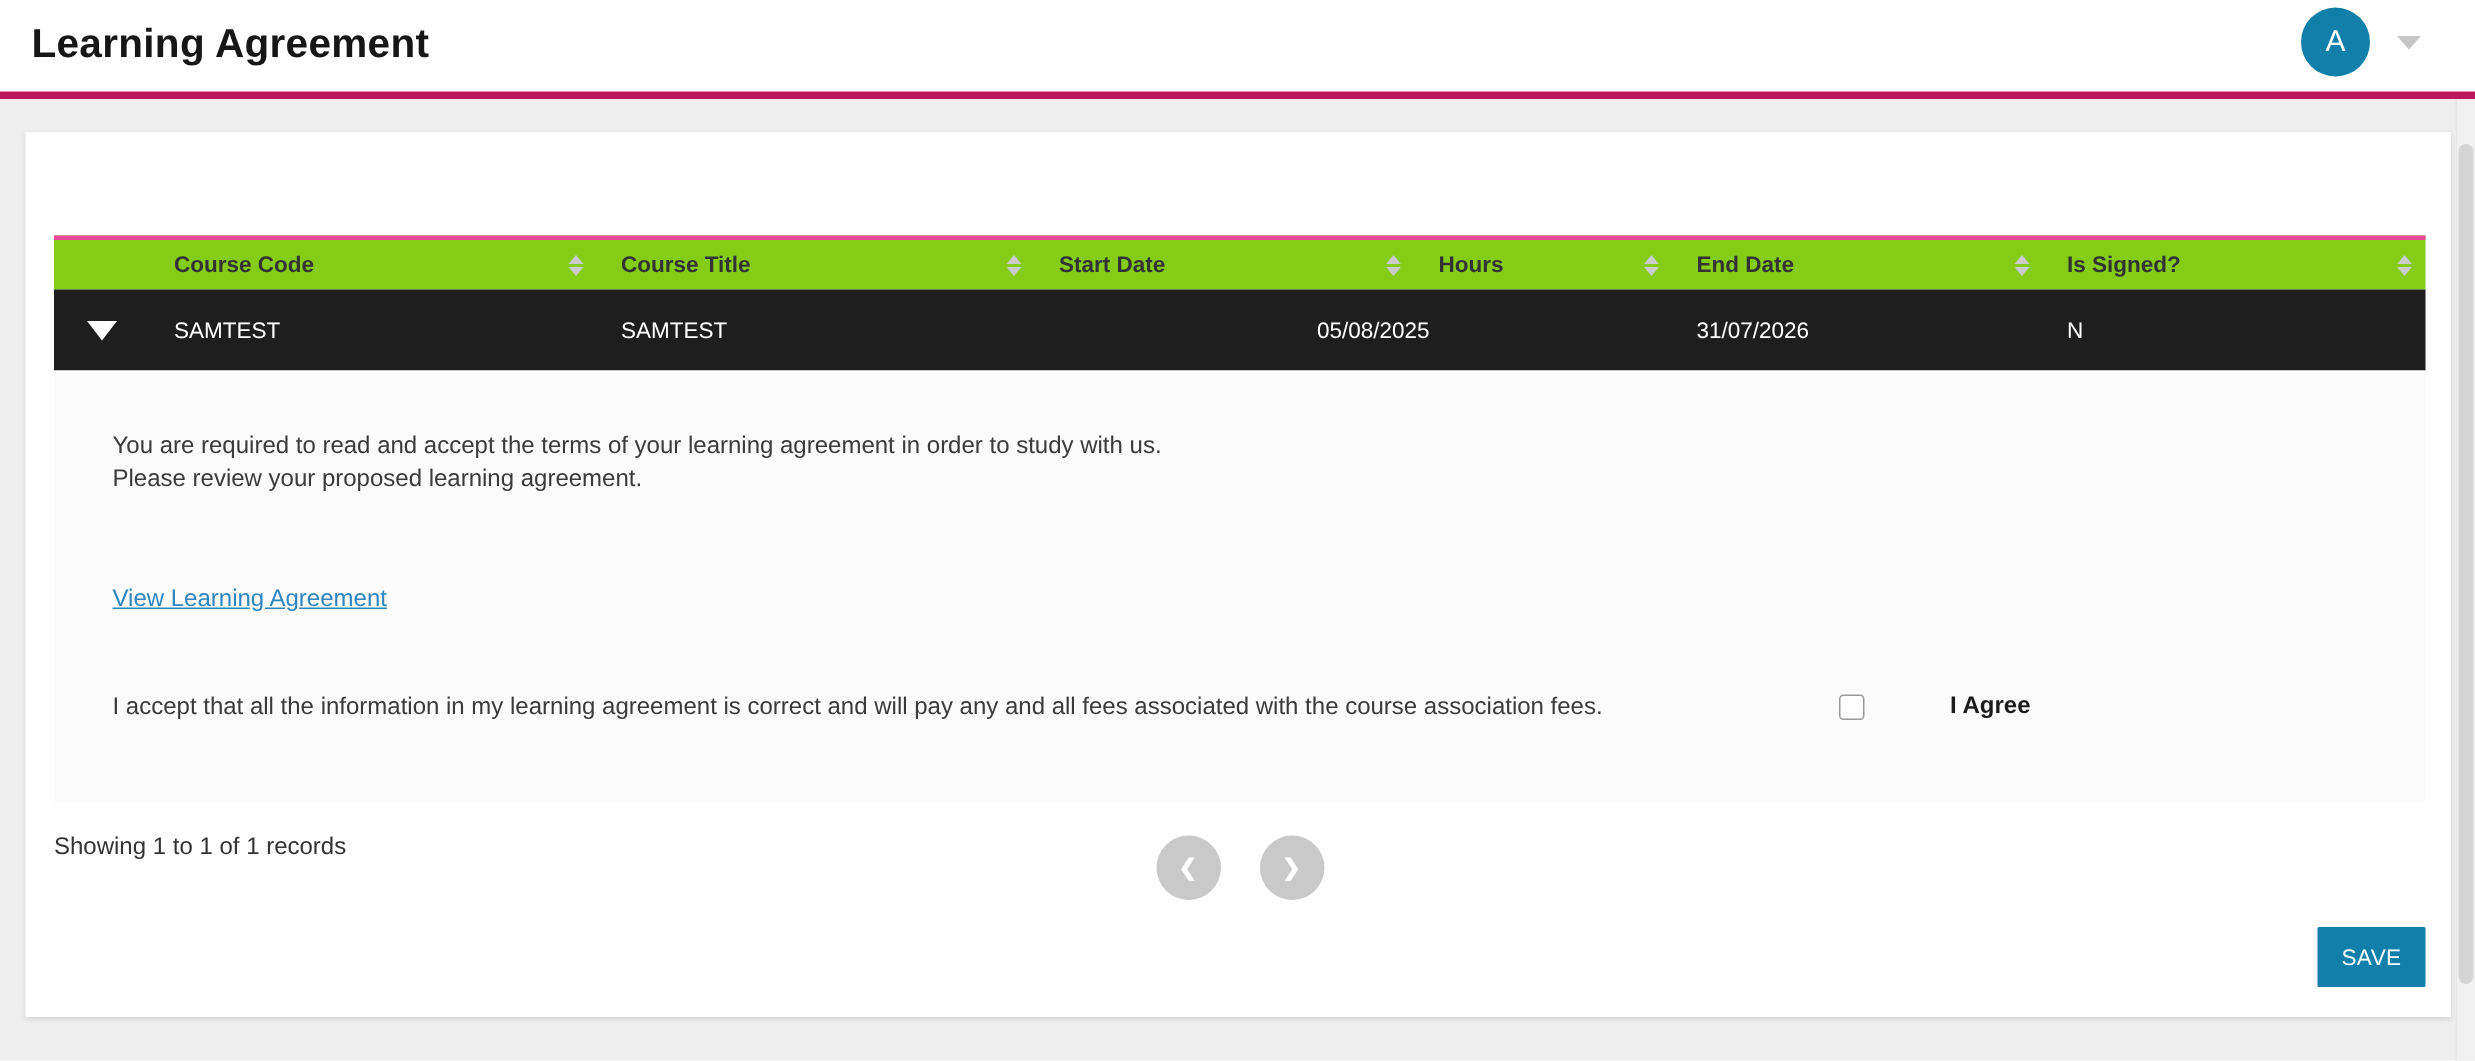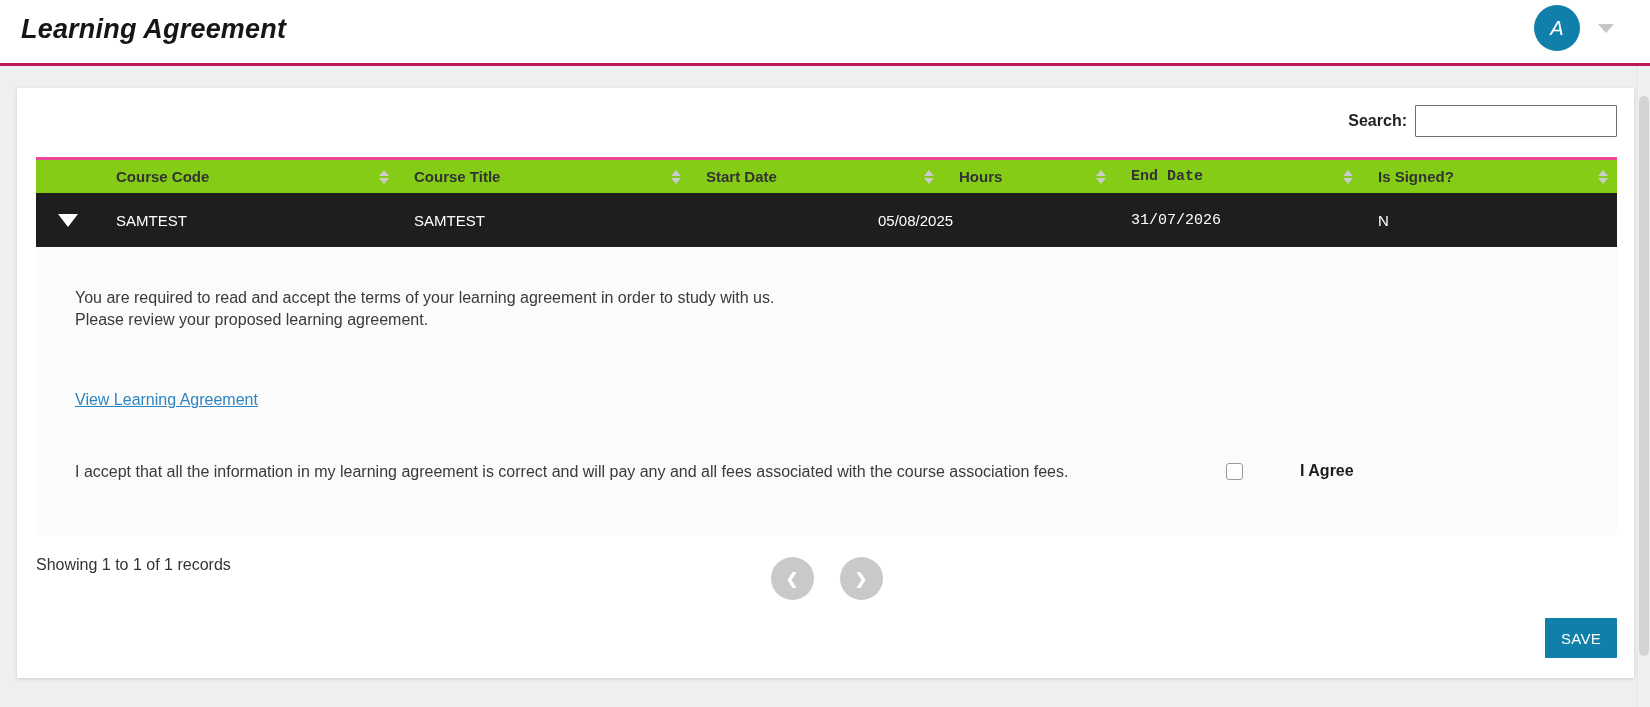--- a/index.html
+++ b/index.html
@@ -13,21 +13,21 @@
   body{
     font-family:"Liberation Sans","DejaVu Sans",sans-serif;
     background:var(--page-bg);
     color:#333;
     position:relative;
   }
 
   
   .topbar{
     position:absolute;left:0;top:0;width:1650px;height:66px;
-    background:#ffffff;border-bottom:3px solid #be185d;font-style:italic;
+    background:#ffffff;border-bottom:5px solid #be185d;
   }
   .page-title{
     position:absolute;left:21px;top:14px;
     font-size:27px;font-weight:600;color:#161616;letter-spacing:.2px;
   }
   .avatar{
     position:absolute;left:1534px;top:5px;width:46px;height:46px;
     border-radius:50%;background:var(--accent);
     color:#fff;font-size:20px;display:flex;align-items:center;justify-content:center;
     cursor:pointer;
@@ -58,21 +58,21 @@
   .thead{
     position:absolute;left:0;top:69px;width:1581px;height:36px;
     display:flex;align-items:flex-end;border-top:3px solid #ec4899;background:#84cc16;
   }
   .th{
     font-size:15px;font-weight:700;color:#333;
     display:flex;align-items:center;justify-content:space-between;
     padding:0 9px 0 16px;height:100%;cursor:pointer;
   }
   .c0{width:64px;}  .c1{width:298px;} .c2{width:292px;} .c3{width:172px;}
-  .c4{width:253px;} .c5{width:247px;font-family:Liberation Mono, monospace;} .c6{width:255px;}
+  .c4{width:253px;} .c5{width:247px;} .c6{width:255px;}
   .sort{display:inline-flex;flex-direction:column;gap:2px;align-items:center;}
   .sort i{display:block;width:0;height:0;border-left:5px solid transparent;border-right:5px solid transparent;}
   .sort .up{border-bottom:6px solid #cbcbcb;}
   .sort .dn{border-top:6px solid #cbcbcb;}
 
   .trow{
     position:absolute;left:0;top:105px;width:1581px;height:54px;
     background:var(--row-bg);display:flex;align-items:center;cursor:pointer;
   }
   .td{font-size:15px;color:#ffffff;padding:0 9px 0 16px;}
@@ -135,24 +135,20 @@
   <div class="page-title">Learning Agreement</div>
   <div class="avatar">
     <span>A</span>
   </div>
   <div class="user-caret"></div>
 </div>
 
 <div class="card">
   <div class="content">
 
-    <div class="search-row">
-      <span class="search-label">Search:</span>
-      <input class="search-input" type="text" value="" style="">
-    </div>
 
     <div class="thead">
       <div class="th c0"></div>
       <div class="th c1">
         <span>Course Code</span>
         <span class="sort">
             <i class="up"></i>
             <i class="dn"></i>
           </span>
       </div>

